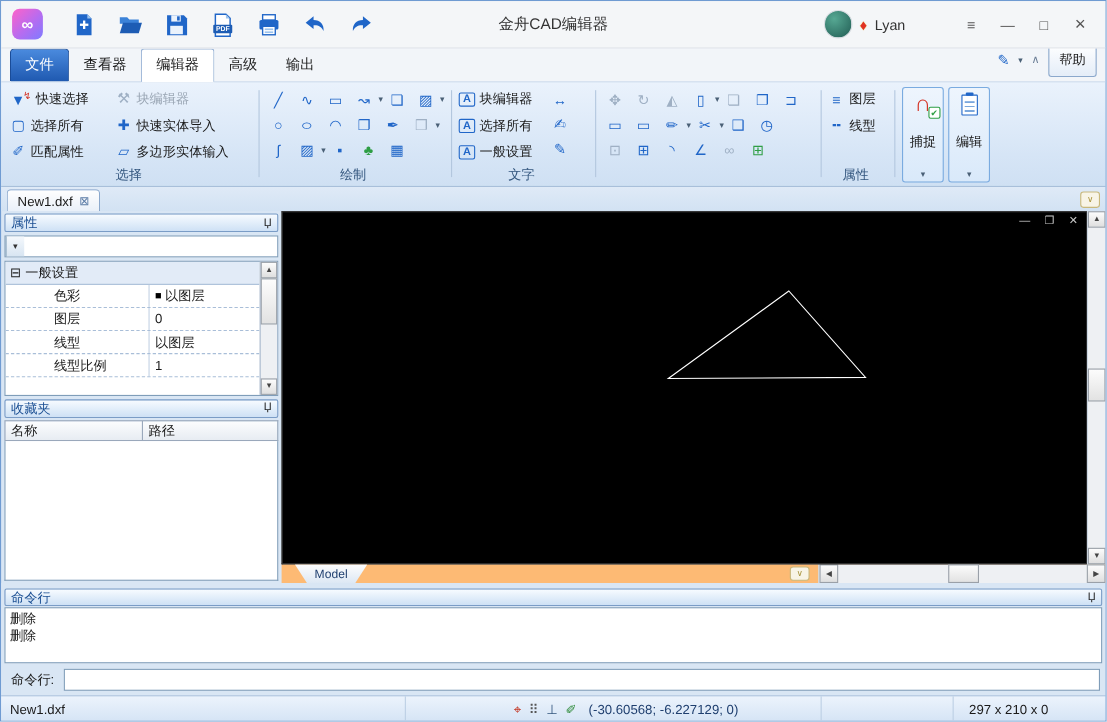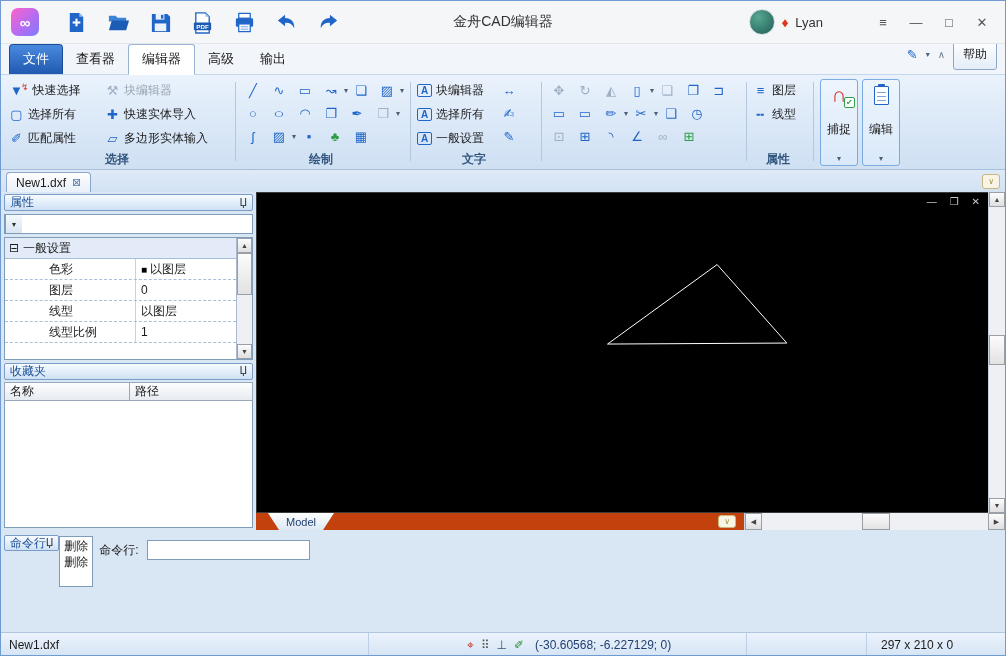--- a/index.html
+++ b/index.html
@@ -24,21 +24,21 @@
   .mtab-file{background:linear-gradient(#4a8ade,#1f59b0);color:#fff;border-radius:4px 4px 0 0;border:1px solid #1a4c98;border-bottom:none;}
   .mtab-active{background:#fff;border:1px solid #9ab4d6;border-bottom:1px solid #fff;border-radius:3px 3px 0 0;margin-bottom:-1px;}
   .mb-right{margin-left:auto;display:flex;align-items:center;gap:8px;padding-bottom:4px;}
   .annot{color:#2066c8;font-size:13px;}
   .dd{font-size:8px;color:#4a6076;}
   .collapse{color:#6a7d95;font-size:10px;}
   .help-btn{border:1px solid #8ba8cc;border-radius:3px;padding:6px 9px;background:linear-gradient(#ffffff,#e4edf8);font-size:12px;}
   
   .ribbon{height:95px;background:linear-gradient(#eaf2fc,#d6e5f6 70%,#cfe0f3);border-bottom:1px solid #a8bfda;display:flex;padding:3px 4px 0 6px;}
   .rgroup{position:relative;padding-bottom:16px;flex:none;}
-  .rlabel{position:absolute;bottom:1px;left:0;right:4px;text-align:center;color:#33567e;font-size:12px;font-weight:bold;}
+  .rlabel{position:absolute;bottom:1px;left:0;right:4px;text-align:center;color:#33567e;font-size:12px;}
   .rsep{width:1px;background:#b3c7de;margin:4px 4px 8px;flex:none;}
   .sel-grid{display:grid;grid-template-columns:96px 124px;grid-auto-rows:24px;align-items:center;}
   .rib-item{display:flex;align-items:center;gap:4px;font-size:12px;padding:1px 2px;white-space:nowrap;}
   .ric{color:#2066c8;font-size:13px;width:15px;text-align:center;flex:none;}
   .red-accent{color:#d43425;font-size:9px;margin-left:-7px;margin-top:-6px;}
   .dis{color:#9aa6b4;}
   .dis .ric,.ibtn.dis{color:#9fb0c4;}
   .icon-grid{display:flex;flex-direction:column;gap:2px;padding-top:2px;}
   .irow{display:flex;align-items:center;}
   .ibtn{width:26px;height:21px;display:flex;align-items:center;justify-content:center;color:#2066c8;font-size:13px;}
@@ -99,33 +99,33 @@
   .fav-col.c1{width:126px;}
   .fav-col.c2{flex:1;border-left:none;}
   .fav-body{flex:1;background:#fff;border:1px solid #7f9db9;border-top:none;}
   
   .canvas-col{flex:1;display:flex;flex-direction:column;min-width:0;}
   .canvas-row{flex:1;display:flex;min-height:0;}
   .canvas-black{flex:1;background:#000;position:relative;border:1px solid #3a3a3a;border-right:none;}
   .mdi{position:absolute;top:3px;right:8px;display:flex;gap:13px;color:#c8c8c8;font-size:10px;}
   .tri-svg{position:absolute;left:0;top:0;width:100%;height:100%;}
   .vscroll2{width:17px;background:#eef0f3;border-left:1px solid #c9d4e2;display:flex;flex-direction:column;flex:none;}
-  .canvas-bottom{height:17px;display:flex;background:#c2410c;flex:none;}
+  .canvas-bottom{height:17px;display:flex;background:#fdba74;flex:none;}
   .model-area{flex:1;display:flex;align-items:center;}
   .model-tab{width:66px;height:17px;margin-left:12px;background:linear-gradient(#fdfdfd,#dde8f4);
              clip-path:polygon(0 0,100% 0,calc(100% - 11px) 100%,11px 100%);
              display:flex;align-items:center;justify-content:center;color:#1f3f6f;font-size:11px;}
   .mchev{margin-left:auto;margin-right:8px;height:13px;}
   .hscroll{width:261px;display:flex;background:#eef0f3;border-left:1px solid #c9d4e2;flex:none;}
   .hsbn{width:17px;height:17px;background:linear-gradient(#fcfcfc,#dfdfdf);border:1px solid #9aa0a8;font-size:7px;color:#444;
         display:flex;align-items:center;justify-content:center;flex:none;}
   .hstrack{flex:1;position:relative;}
   .hsthumb{position:absolute;top:0;bottom:0;left:100px;width:28px;background:linear-gradient(#fcfcfc,#e2e2e2);border:1px solid #9aa0a8;}
   
-  .bottom{height:102px;padding:5px 3px 0;display:flex;background:#d9e6f4;}
+  .bottom{height:102px;padding:5px 3px 0;display:flex;flex-direction:column;background:#d9e6f4;}
   .cmd-head{height:16px;}
   .cmd-hist{height:51px;background:#fff;border:1px solid #7f9db9;margin-top:1px;padding:1px 4px;font-size:12px;line-height:16px;flex:none;}
   .cmd-row{margin-top:4px;display:flex;align-items:center;height:22px;}
   .cmd-label{width:54px;padding-left:6px;flex:none;}
   .cmd-input{flex:1;height:20px;border:1px solid #7f9db9;background:#fff;margin-right:2px;font:inherit;padding:0 3px;outline:none;}
   
   .statusbar{height:24px;background:linear-gradient(#ecf3fc,#d5e4f5);border-top:1px solid #b2c7e0;display:flex;align-items:stretch;font-size:12px;}
   .sbsec{display:flex;align-items:center;border-right:1px solid #bccfe4;padding:0 8px;}
   .sb-file{width:368px;}
   .sb-mid{width:378px;gap:7px;padding-left:98px;}

